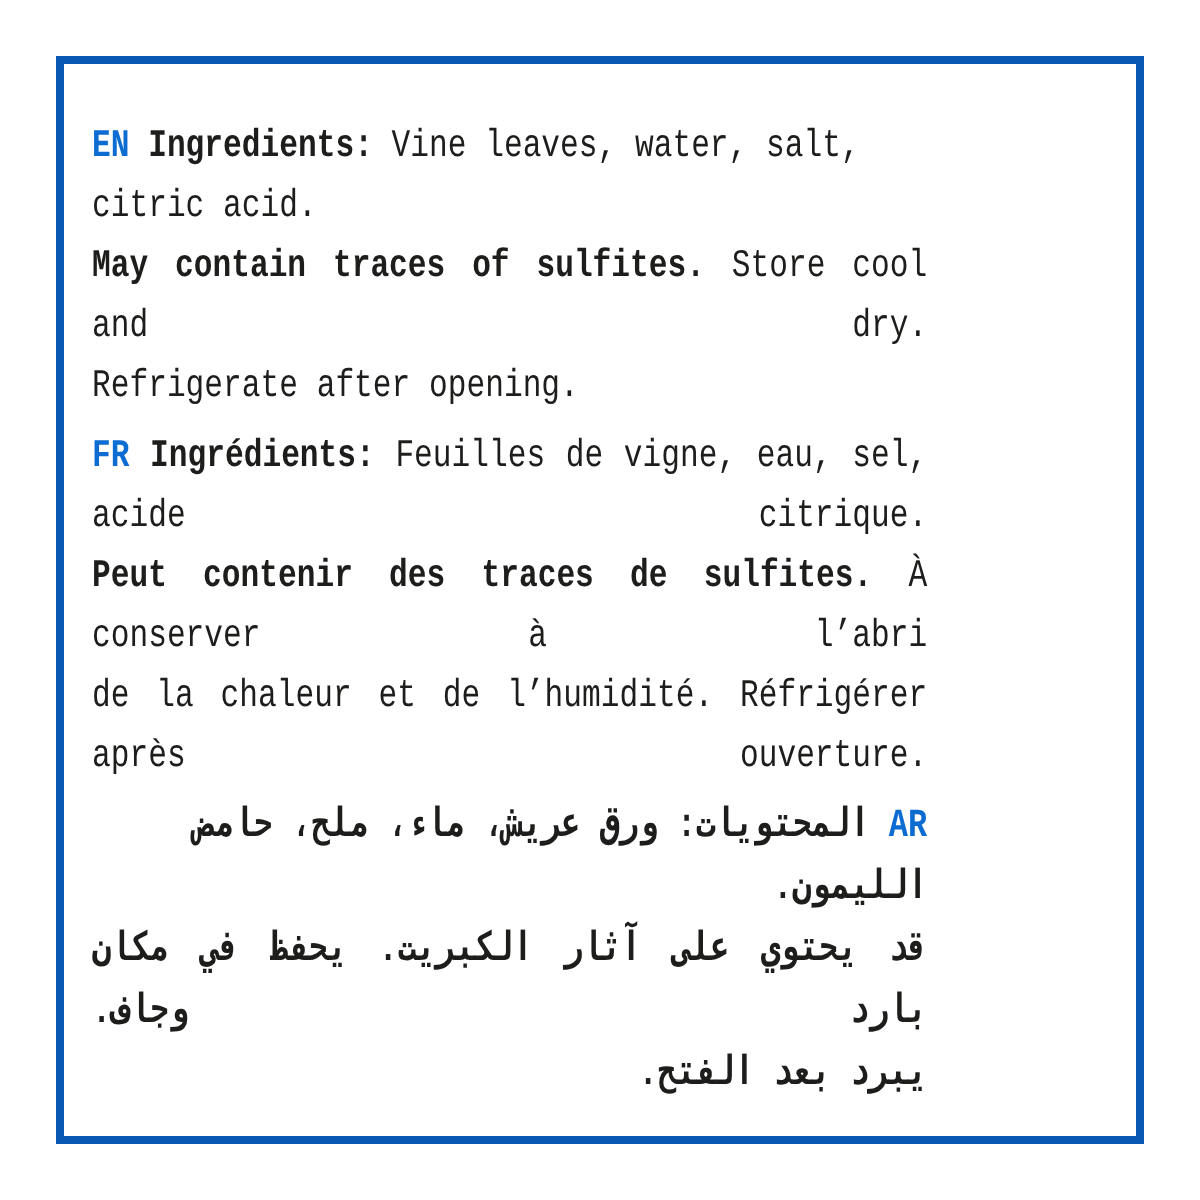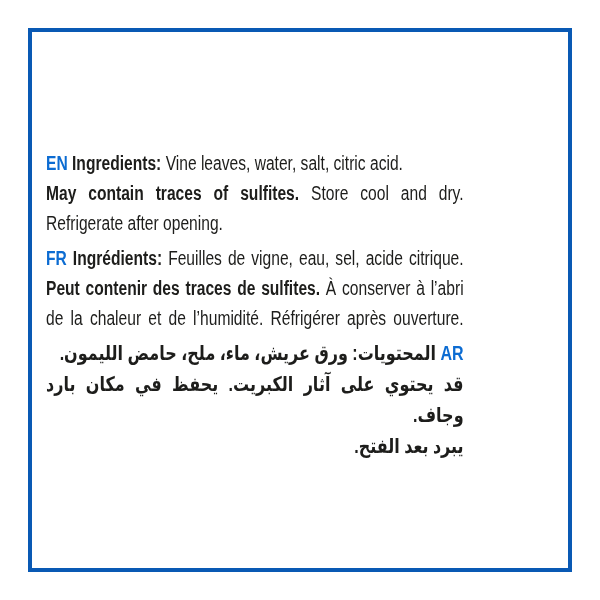--- a/index.html
+++ b/index.html
@@ -17,20 +17,21 @@
     left: 28px;
     top: 28px;
     width: 544px;
     height: 544px;
     box-sizing: border-box;
     border: 4px solid var(--color-border, #0959b4);
     background: #ffffff;
     display: flex;
     align-items: center;
     overflow: hidden;
+    font-family: Liberation Mono, monospace;
   }
   .content {
     position: relative;
     top: 5px;
     margin-left: 14px;
     width: 636px;
     transform: scaleX(0.8);
     transform-origin: 0 50%;
     color: var(--color-text, #1d1d1b);
   }

